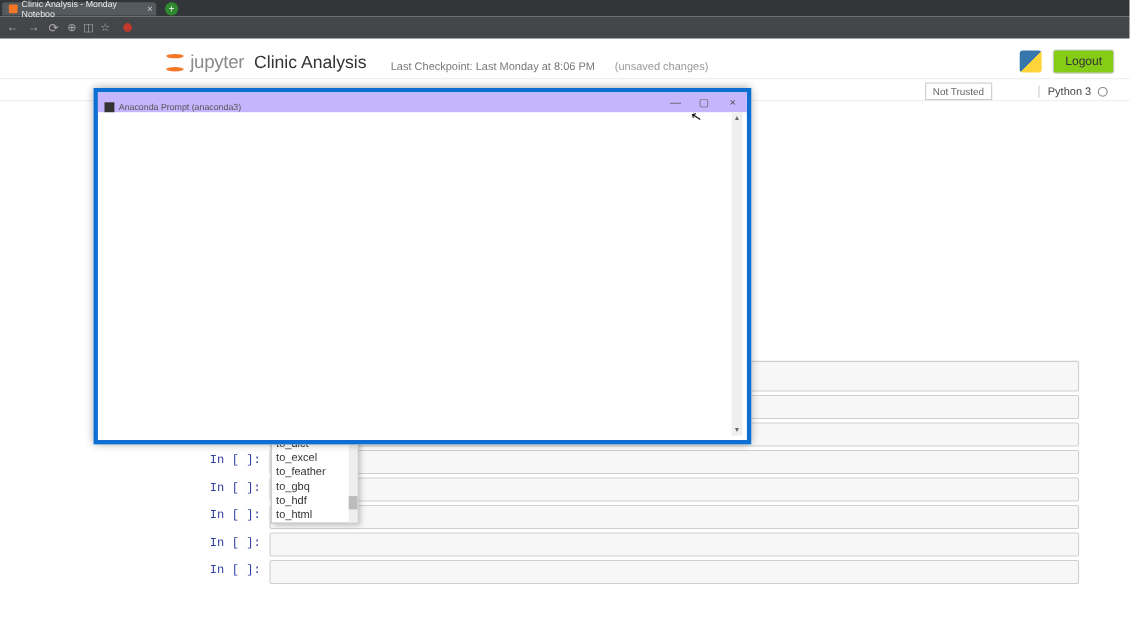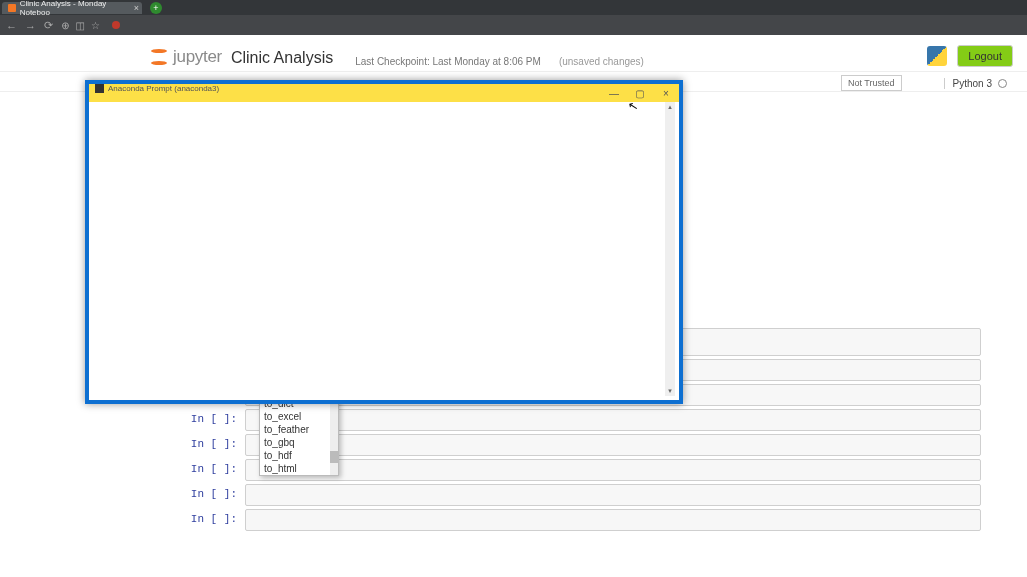--- a/index.html
+++ b/index.html
@@ -252,21 +252,21 @@
       border: 1px solid #cfcfcf;
       background: #f7f7f7;
       min-height: 22px;
       border-radius: 2px;
     }
     .cell.big .input { min-height: 28px; }
 
     
     .ac-dropdown {
       position: absolute;
-      left: 259px;
+      left: 246px;
       top: 396px;
       width: 80px;
       background: #fff;
       border: 1px solid #bbb;
       box-shadow: 2px 2px 5px rgba(0,0,0,0.25);
       font-family: monospace;
       font-size: 10px;
     }
     .ac-dropdown .ac-item {
       padding: 1px 4px;
@@ -295,23 +295,23 @@
       left: 85px;
       top: 80px;
       width: 598px;
       height: 324px;
       border: 4px solid #0d6fd1;
       background: #fff;
       box-shadow: 0 0 8px rgba(0,0,0,0.4);
     }
     .term-title-bar {
       height: 18px;
-      background: #fde047;
-      display: flex;
-      align-items: flex-start;
+      background: #c4b5fd;
+      display: flex;
+      align-items: flex-end;
       font-size: 8px;
       color: #555;
       padding-left: 6px;
     }
     .term-title-bar .cmd-ico {
       width: 9px;
       height: 9px;
       background: #333;
       margin-right: 4px;
     }

